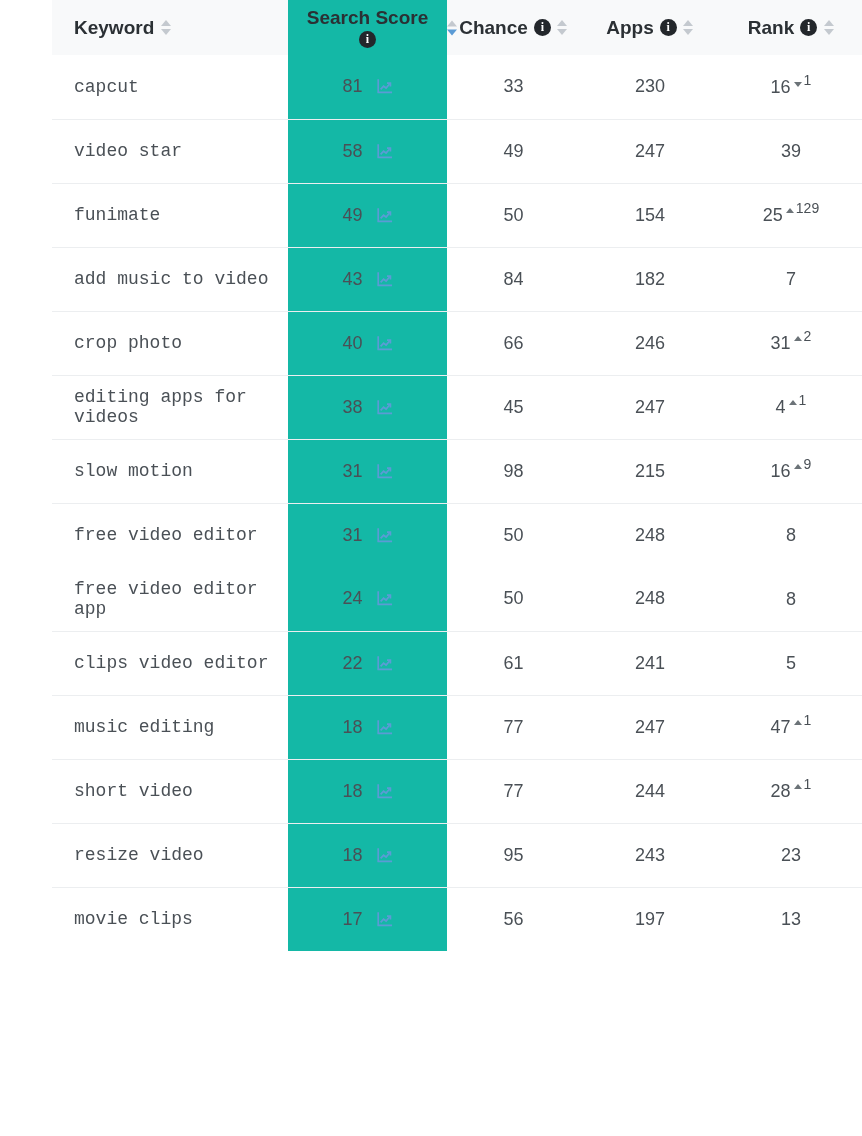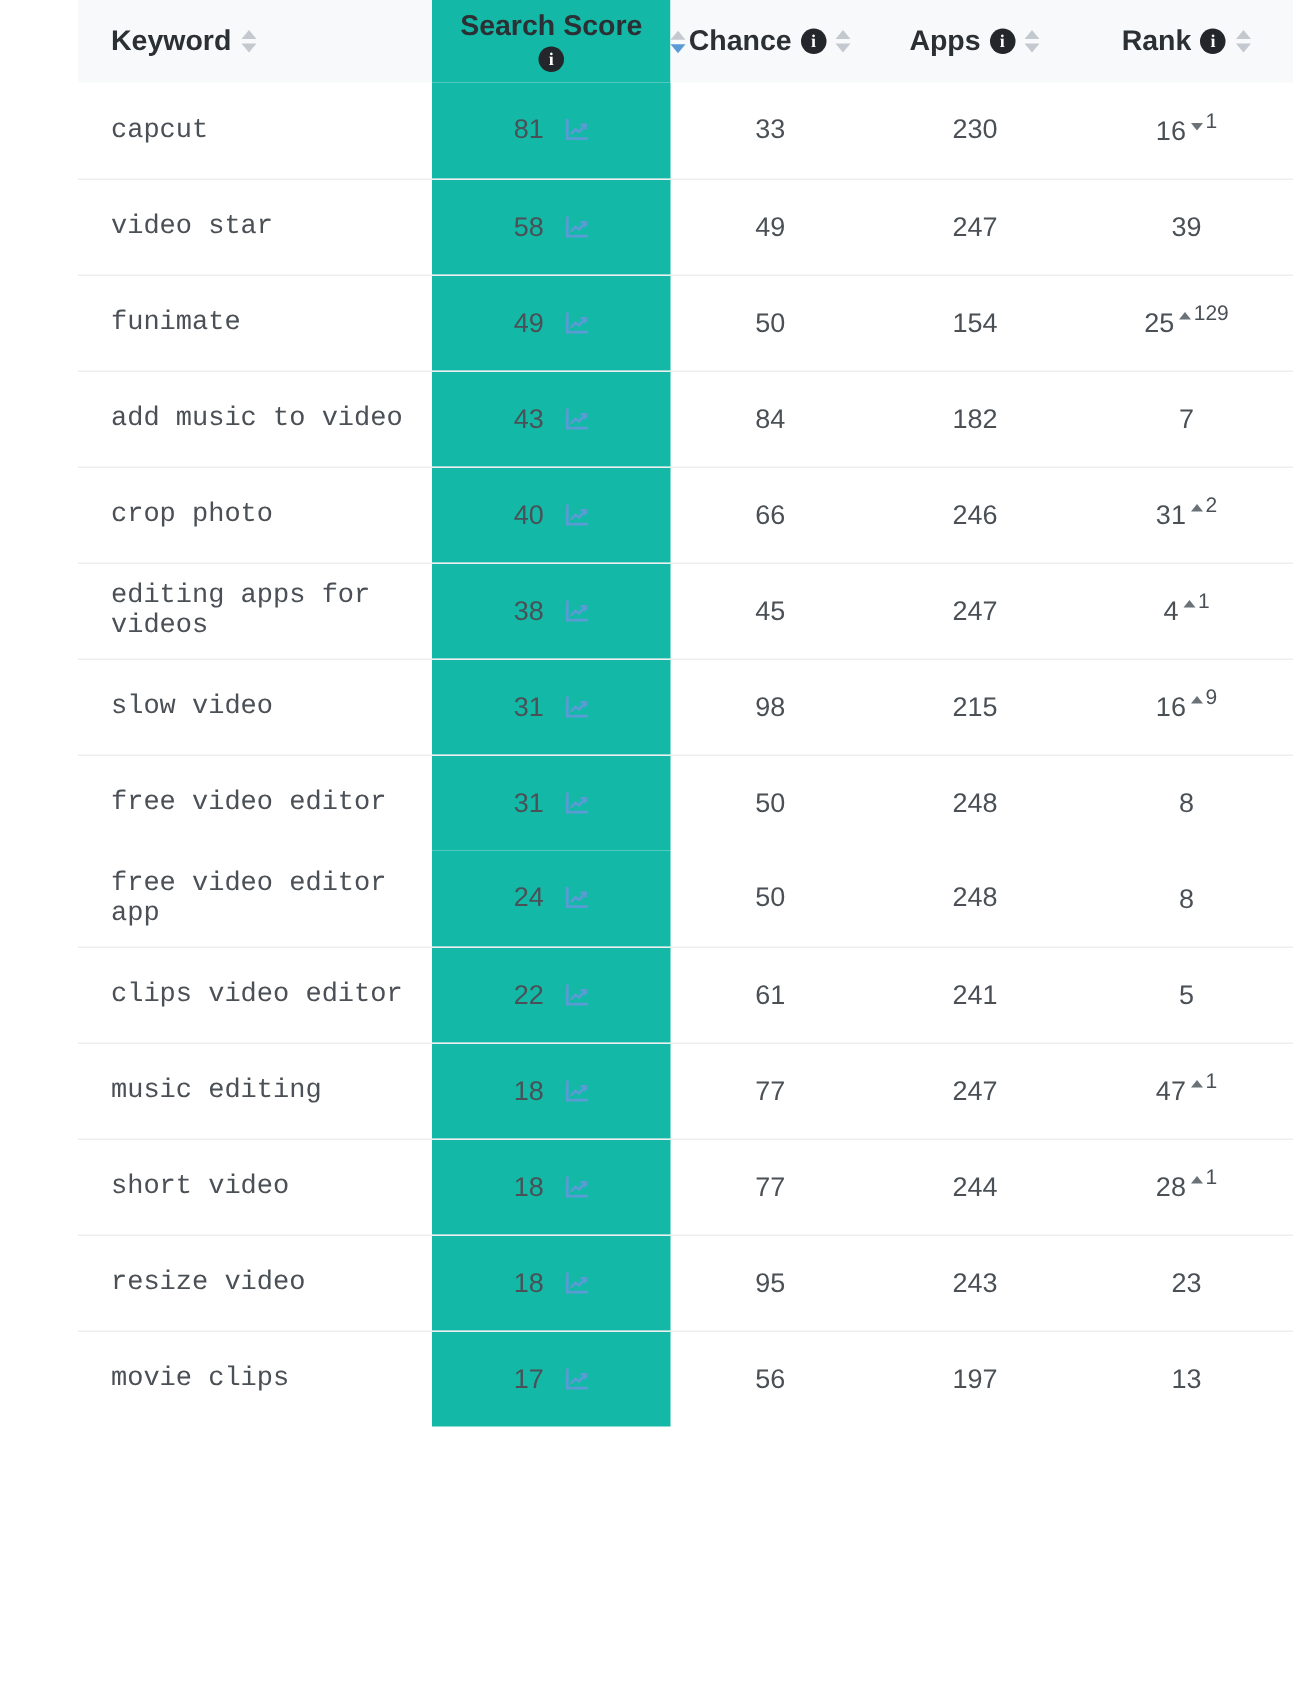--- a/index.html
+++ b/index.html
@@ -404,21 +404,21 @@
             <td class="td-apps"><span>247</span></td>
             <td class="td-rank"><span class="rank-cell">
                 <span class="rank-val">4</span>
                 <span class="delta up">
                   <span class="arrow"></span>
                   <span class="dnum">1</span>
                 </span>
               </span></td>
           </tr>
           <tr>
-            <td class="td-keyword"><span>slow video</span></td>
+            <td class="td-keyword"><span>slow motion</span></td>
             <td class="td-score">
               <span class="score-cell">
                 <span>31</span>
                 <span class="chart-icon">
                   <svg width="17" height="17" viewBox="0 0 17 17" aria-hidden="true">
                     <path d="M2.2 2.2 L2.2 14.4 L15.2 14.4" fill="none" stroke="#5b9bd5" stroke-width="1.7" stroke-linecap="square"></path>
                     <path d="M4.6 11.4 L7.6 8.2 L10.1 10.0 L14.2 5.2" fill="none" stroke="#5b9bd5" stroke-width="1.7" stroke-linejoin="miter" stroke-linecap="butt"></path>
                     <path d="M11.0 5.2 L14.4 5.2 L14.4 8.4" fill="none" stroke="#5b9bd5" stroke-width="1.7"></path>
                   </svg>
                 </span>

